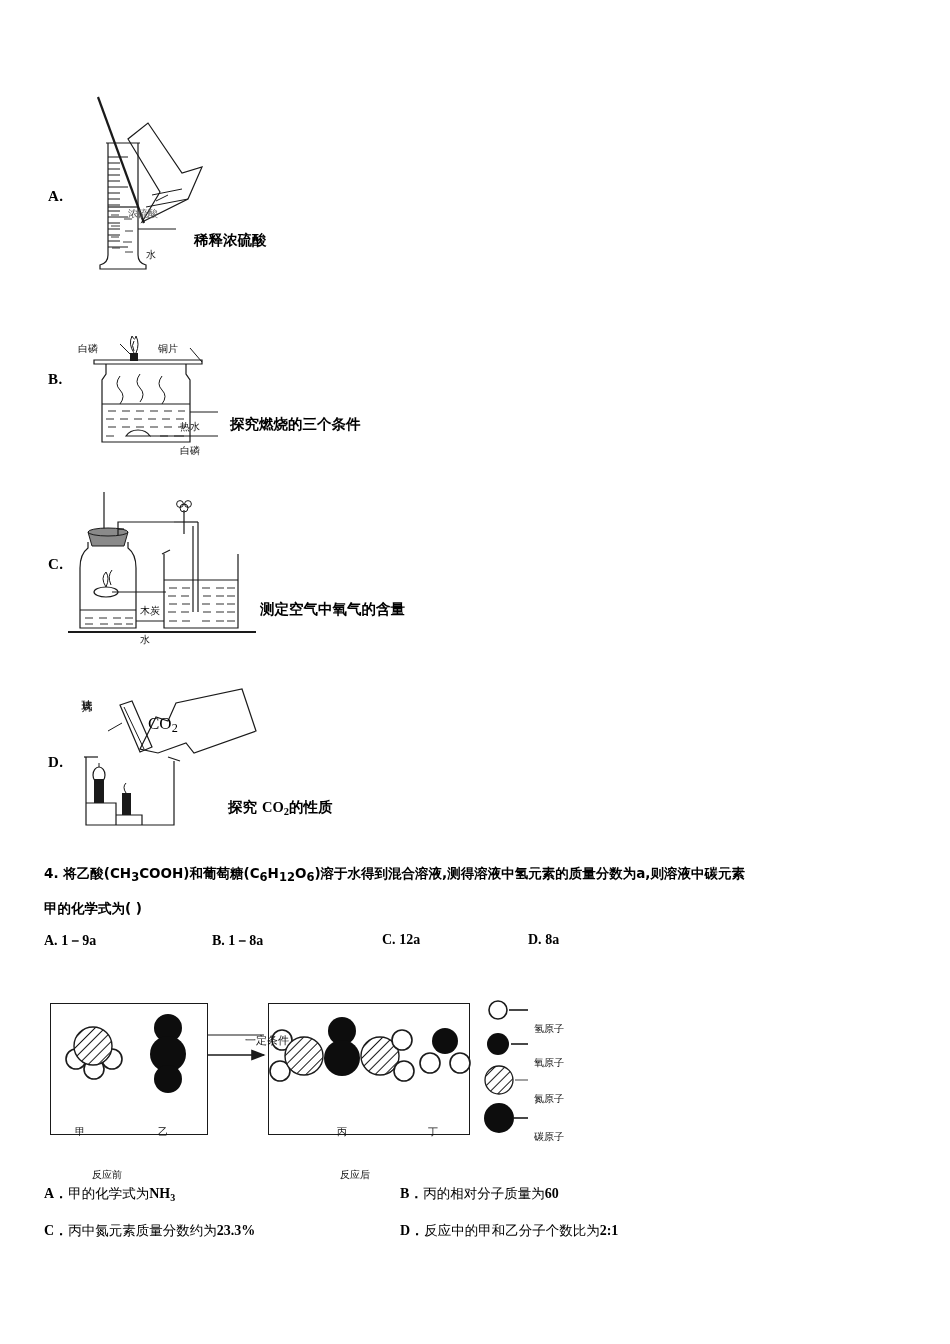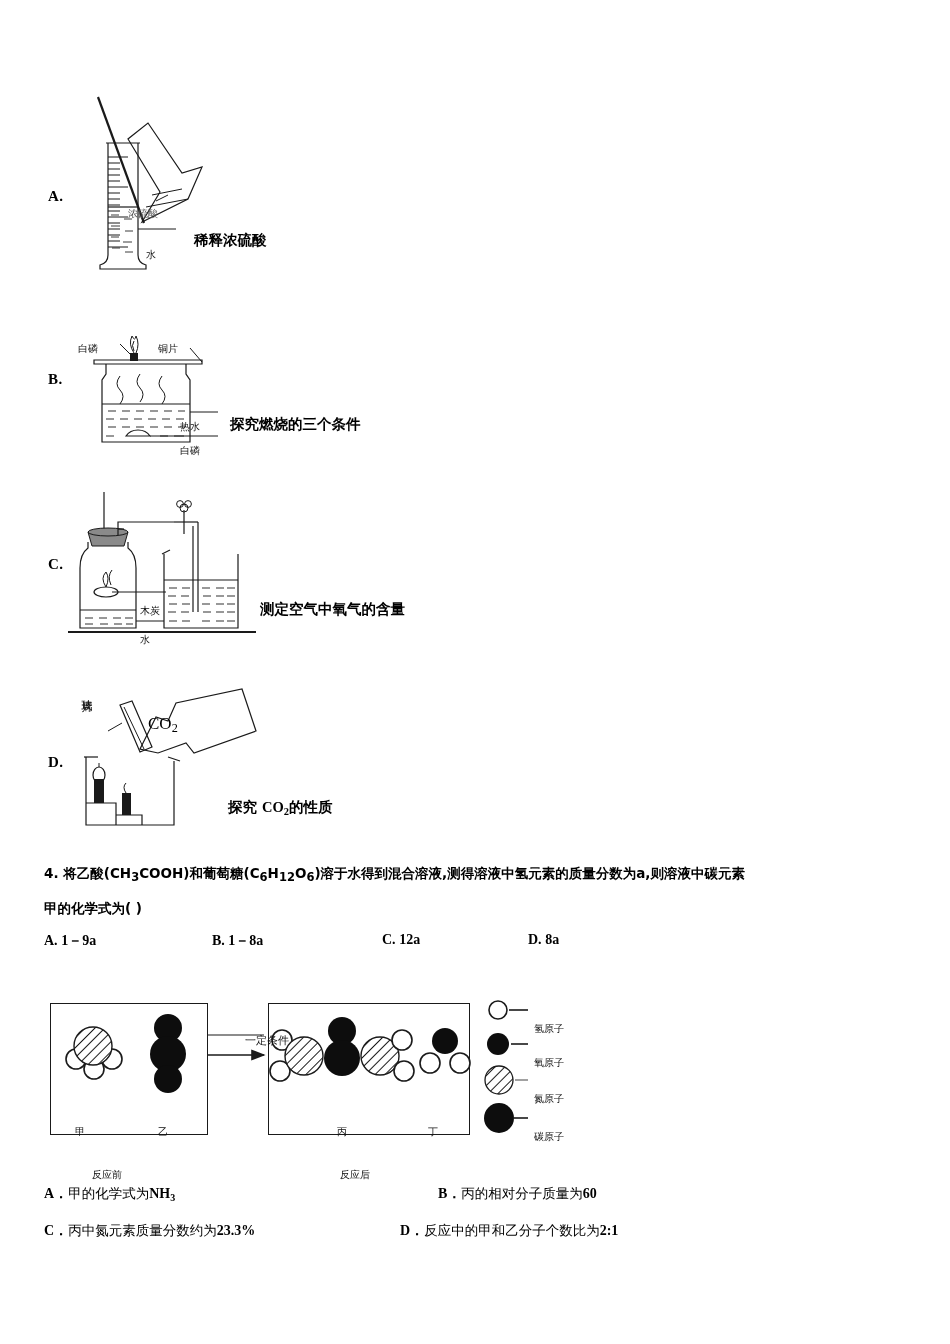--- a/index.html
+++ b/index.html
@@ -441,21 +441,21 @@
 
   <div class="abs fig-label" style="left:534px; top:1002px;">氢原子</div>
   <div class="abs fig-label" style="left:534px; top:1036px;">氧原子</div>
   <div class="abs fig-label" style="left:534px; top:1072px;">氮原子</div>
   <div class="abs fig-label" style="left:534px; top:1110px;">碳原子</div>
 
   <div class="abs ansrow" style="left:44px; top:1185px;">
     <span>A．</span><span class="cnpart">甲的化学式为</span><span>NH</span><sub>3</sub>
   </div>
 
-  <div class="abs ansrow" style="left:400px; top:1185px;margin-left:38px;">
+  <div class="abs ansrow" style="left:400px; top:1185px;">
     <span>B．</span><span class="cnpart">丙的相对分子质量为</span><span>60</span>
   </div>
 
   <div class="abs ansrow" style="left:44px; top:1222px;">
     <span>C．</span><span class="cnpart">丙中氮元素质量分数约为</span><span>23.3%</span>
   </div>
 
   <div class="abs ansrow" style="left:400px; top:1222px;">
     <span>D．</span><span class="cnpart">反应中的甲和乙分子个数比为</span><span>2:1</span>
   </div>

